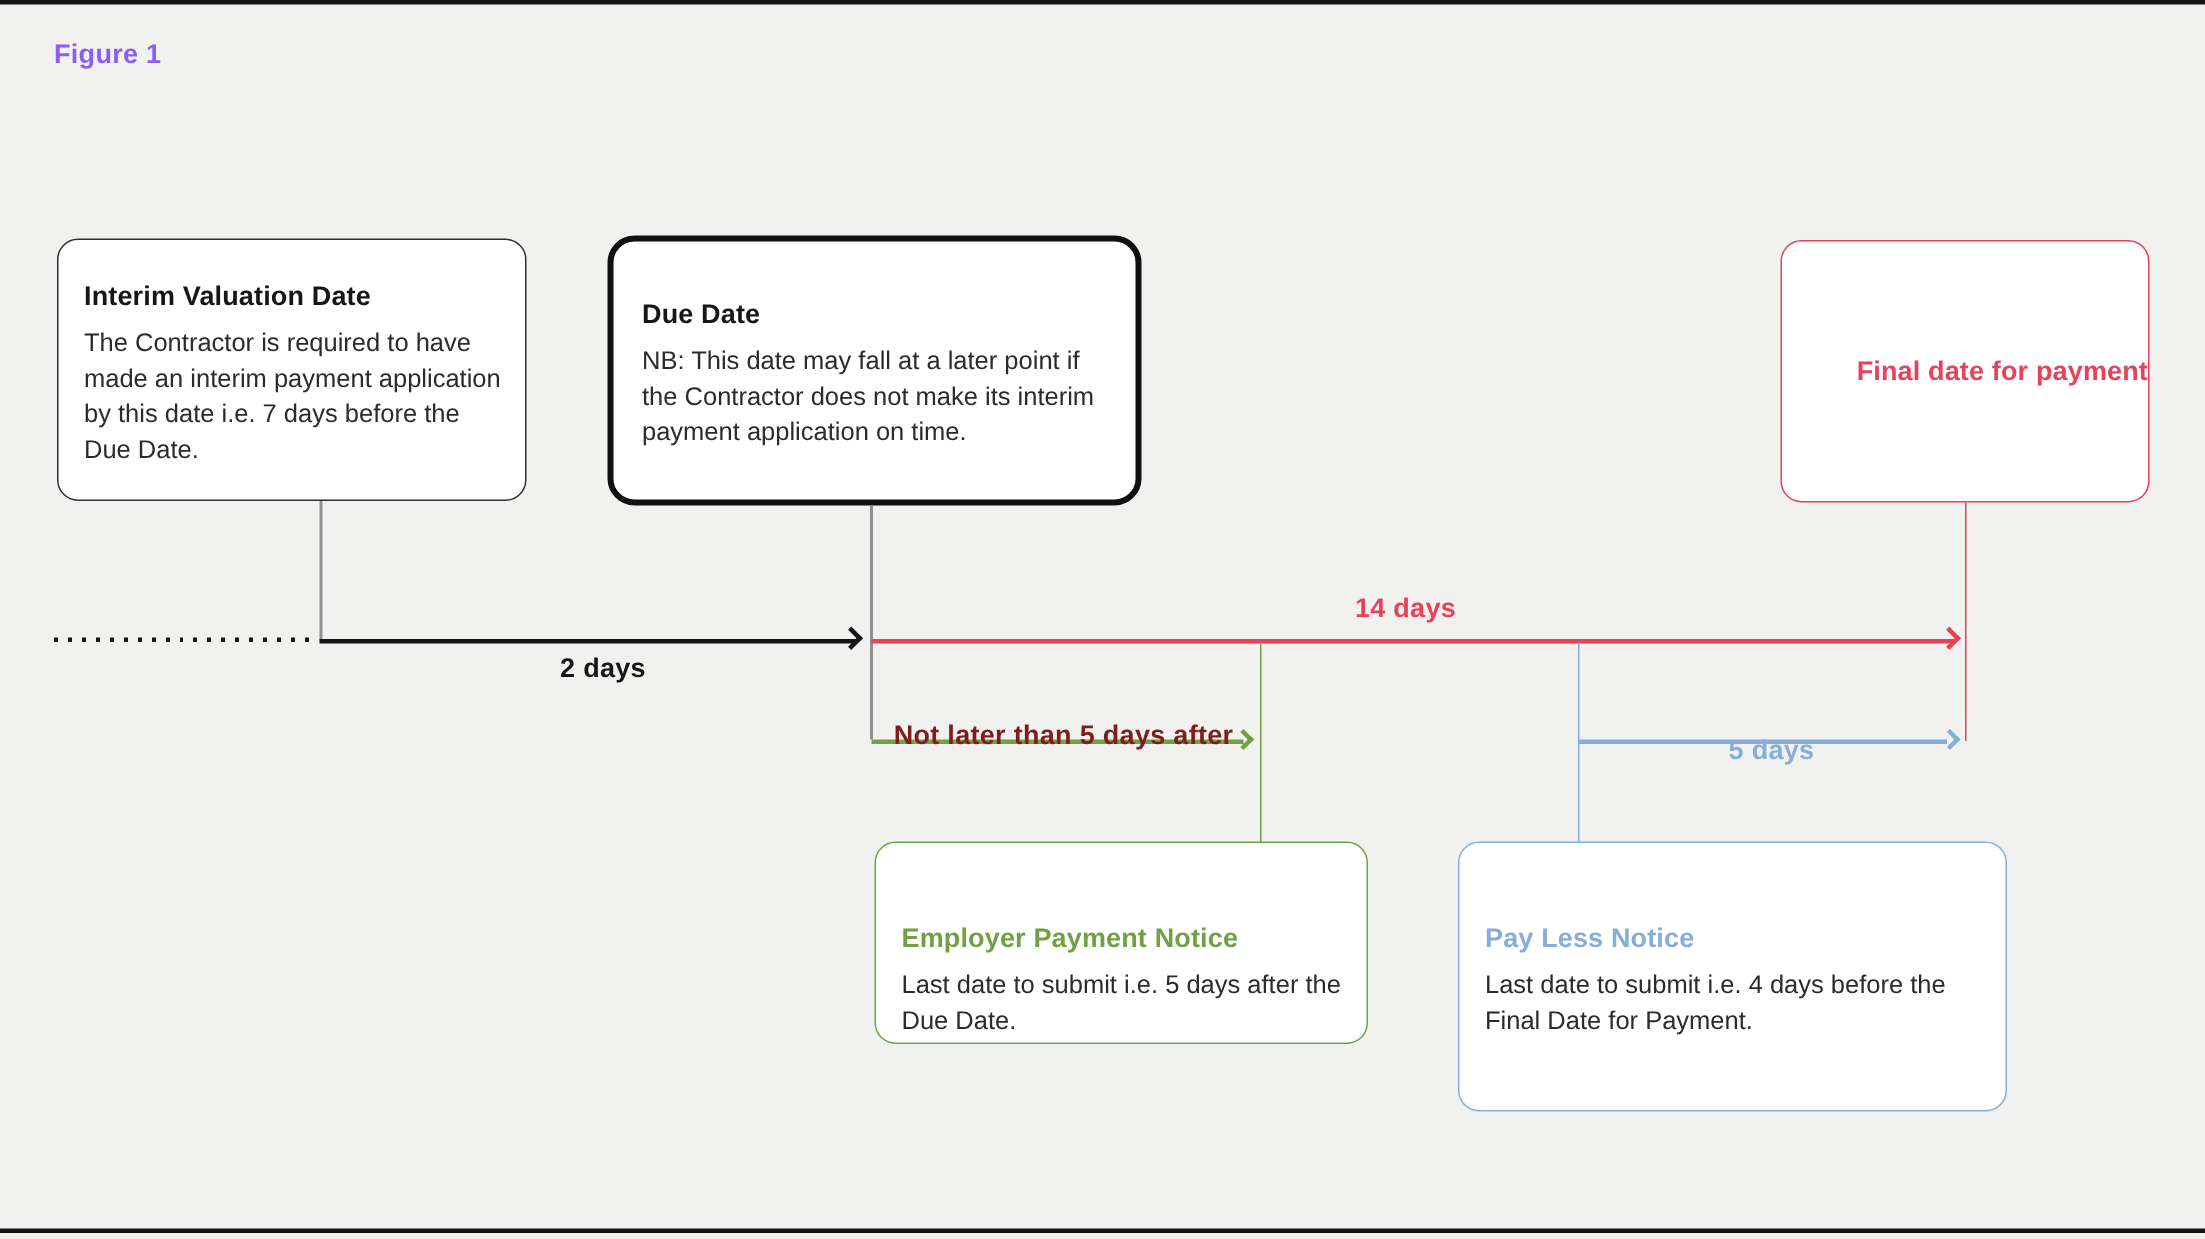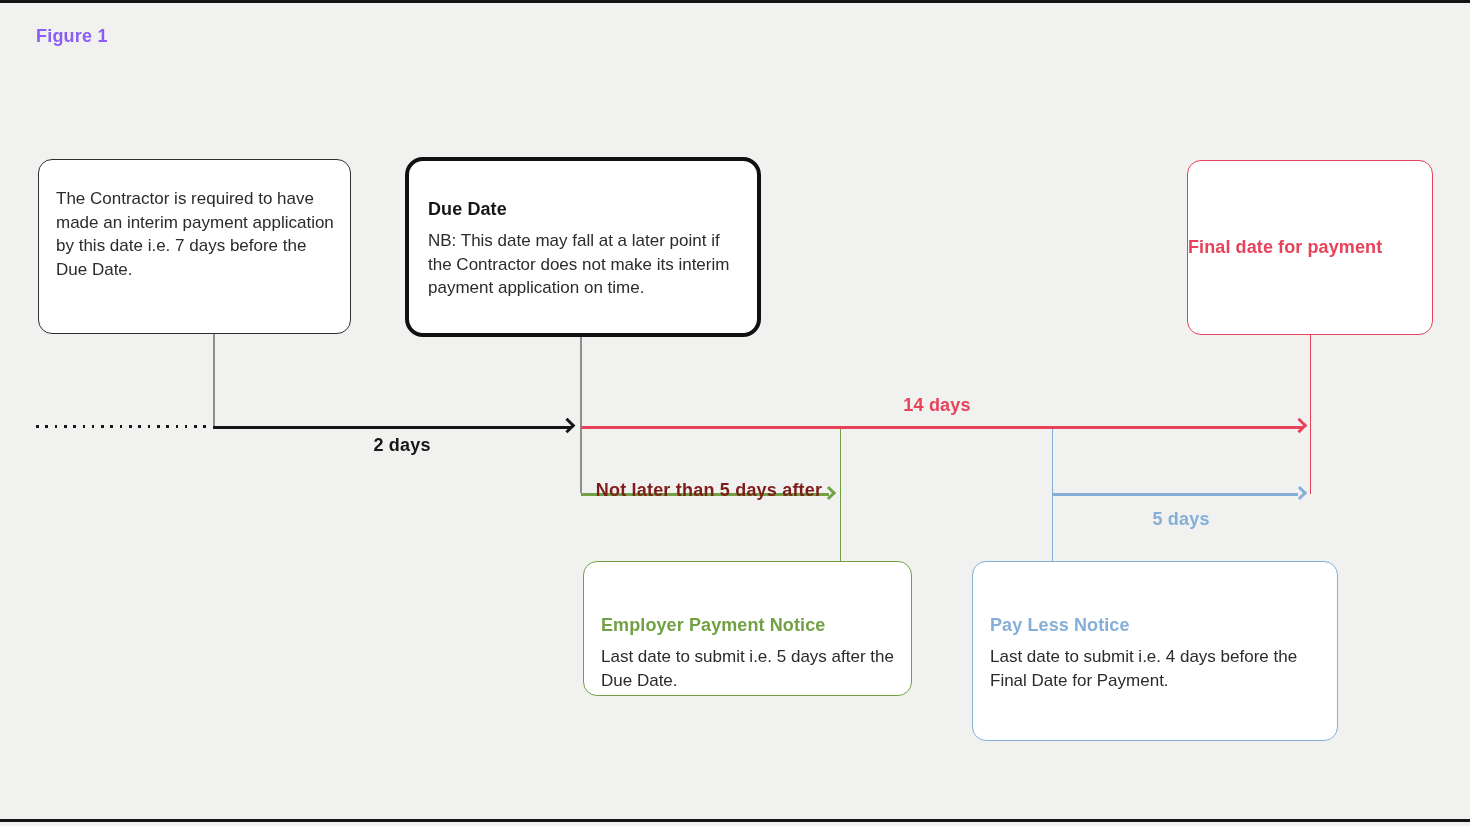--- a/index.html
+++ b/index.html
@@ -60,21 +60,21 @@
   }
   .box.due {
     left: 405px; top: 157px; width: 356px; height: 180px;
     border: 4.5px solid #101010;
     border-radius: 18px;
     padding: 38px 20px 0 19px;
   }
   .box.final {
     left: 1187px; top: 160px; width: 246px; height: 175px;
     border: 1.5px solid #e8425a;
-    display: flex; align-items: center; justify-content: flex-start;
+    display: flex; align-items: center; justify-content: flex-end;
     text-align: center;
   }
   .box.final .box-title { color: #e8425a; margin: 0; }
 
   .box.employer {
     left: 583px; top: 561px; width: 329px; height: 135px;
     border: 1.5px solid #71a144;
     padding: 53px 16px 0 17px;
   }
   .box.employer .box-title { color: #71a144; }
@@ -130,32 +130,33 @@
   .tl-label {
     position: absolute;
     font-size: 18px;
     font-weight: bold;
     text-align: center;
     letter-spacing: 0.2px;
   }
   .tl-label.seven  { left: 327px;  top: 435px; width: 150px; color: #161616; }
   .tl-label.fourteen { left: 862px; top: 395px; width: 150px; color: #e8425a; }
   .tl-label.notlater { left: 534px; top: 480px; width: 350px; color: #7f1d1d; }
-  .tl-label.five   { left: 1106px; top: 509px; width: 150px; color: #85aed8; }
+  .tl-label.five   { left: 1106px; top: 490px; width: 150px; color: #85aed8; }
 </style>
 </head>
 <body>
 
 <div class="canvas">
 
   <div class="rule top"></div>
 
   <div class="figure-label">Figure 1</div>
 
   <div class="box interim">
+    <div class="box-title">Interim Valuation Date</div>
     <div class="box-body">The Contractor is required to have made an interim payment application by this date i.e. 7 days before the Due Date.</div>
   </div>
 
   <div class="box due">
     <div class="box-title">Due Date</div>
     <div class="box-body">NB: This date may fall at a later point if the Contractor does not make its interim payment application on time.</div>
   </div>
 
   <div class="box final">
     <div class="box-title">Final date for payment</div>

